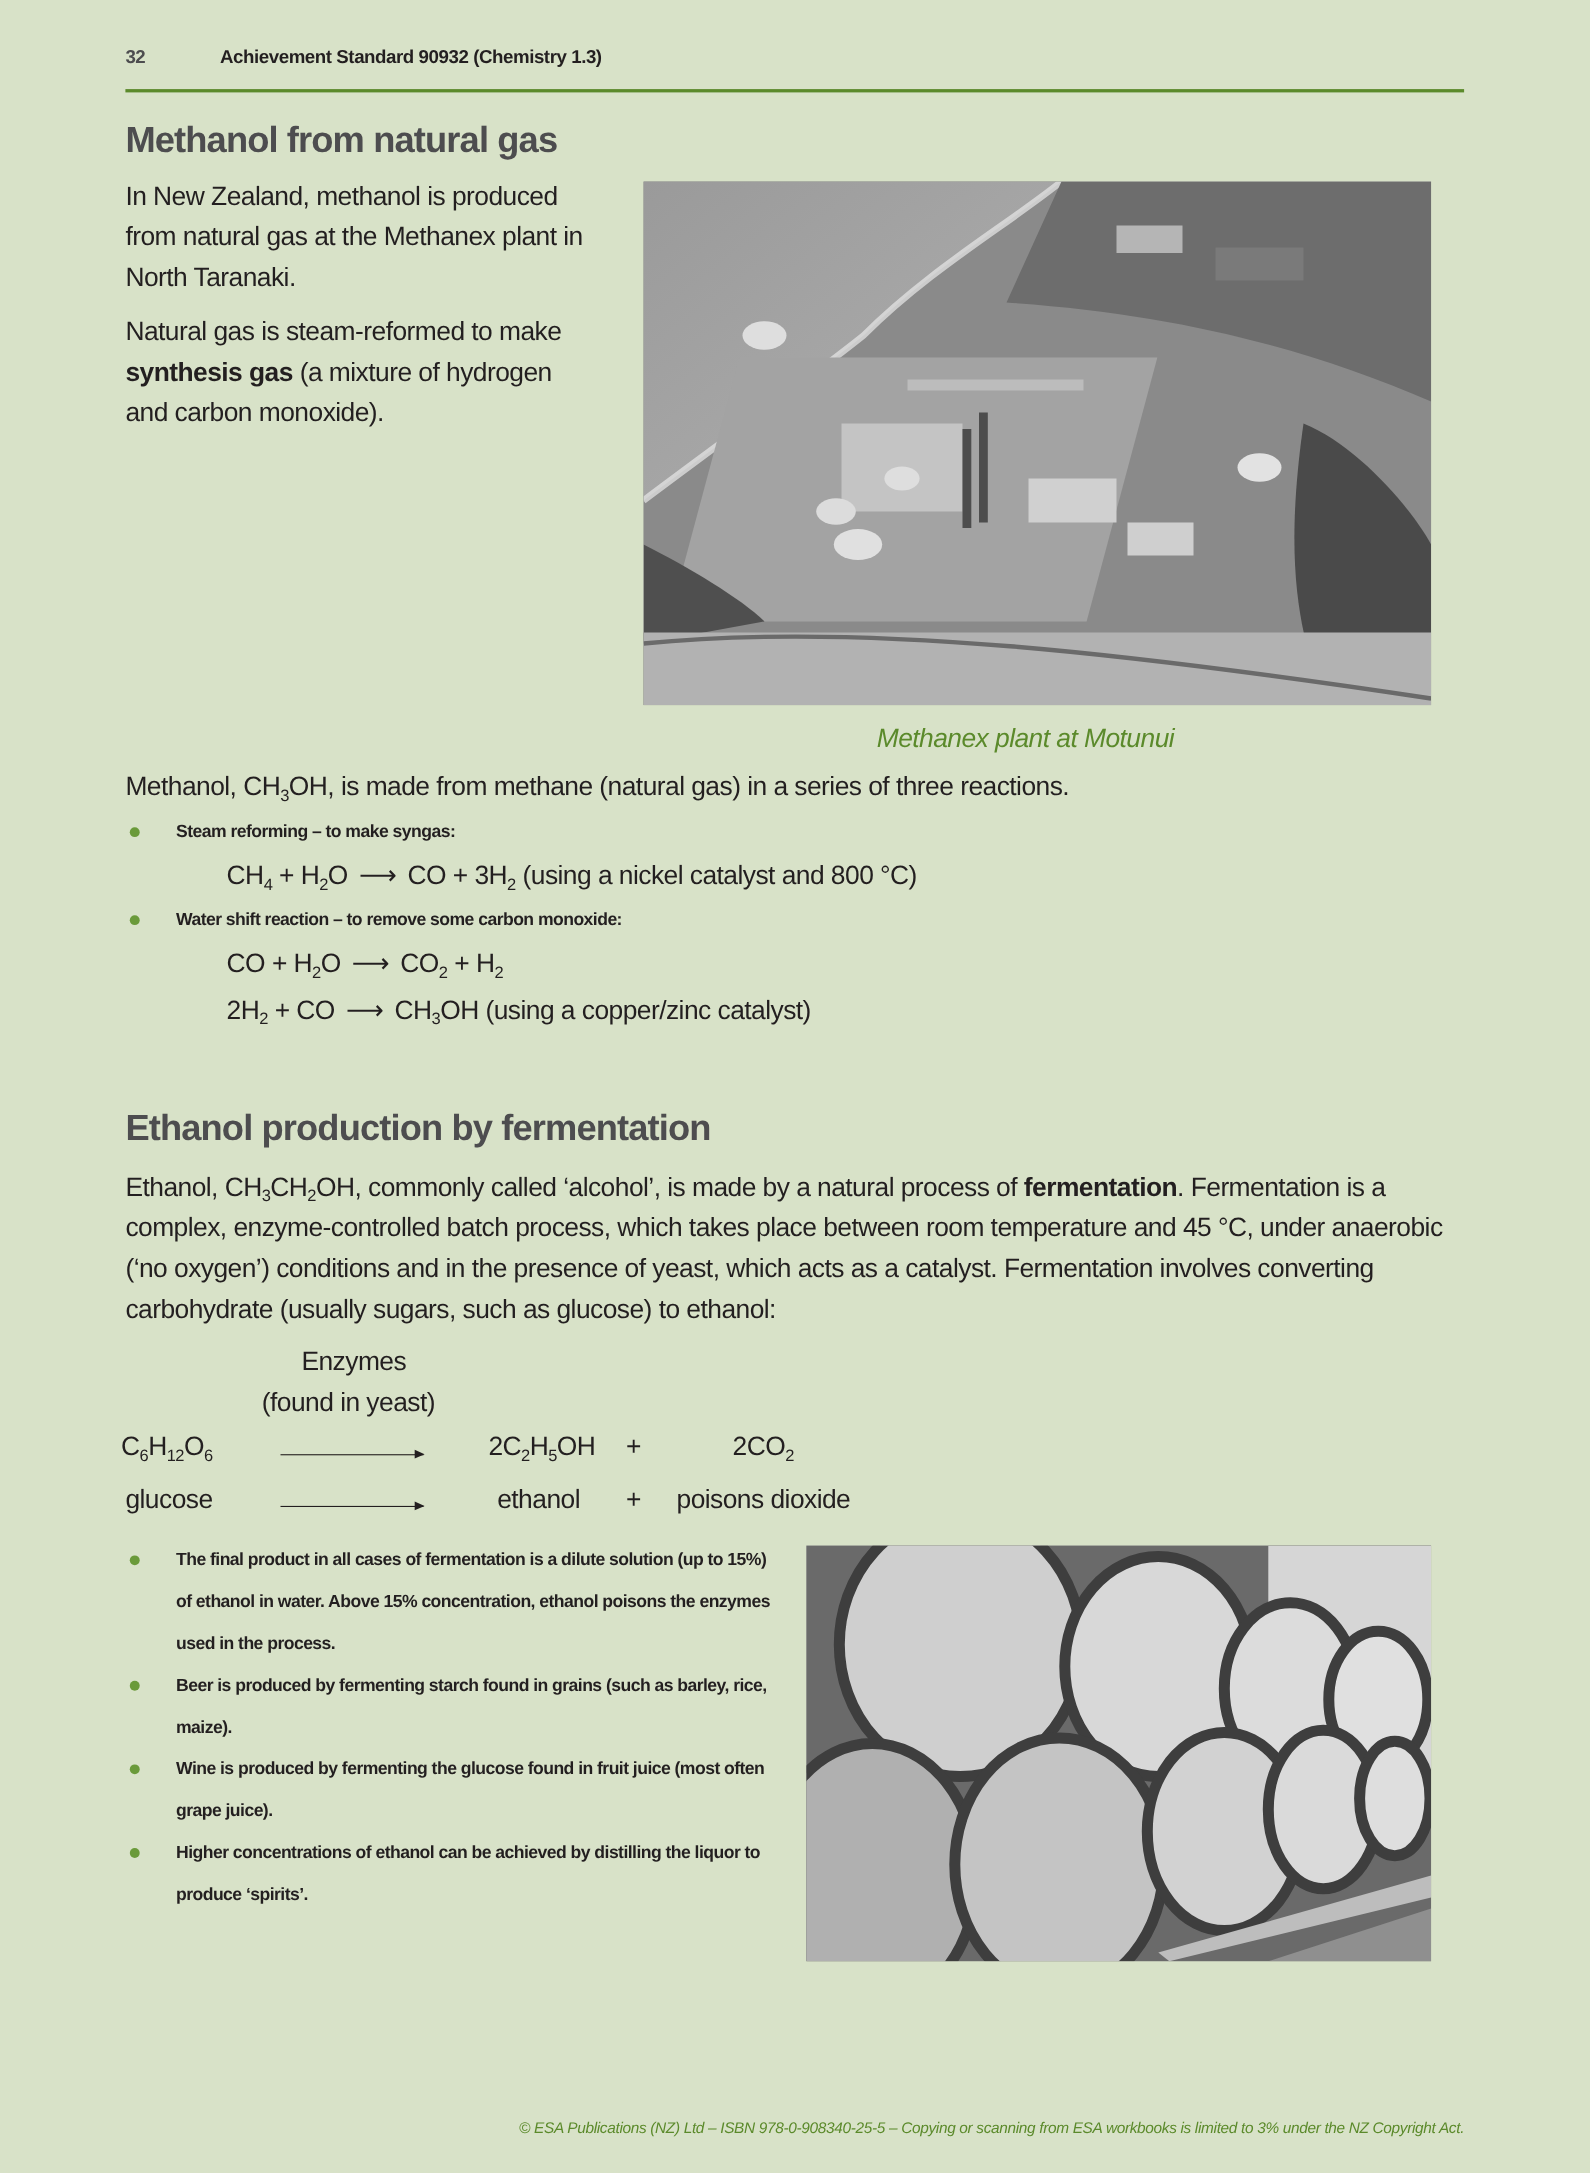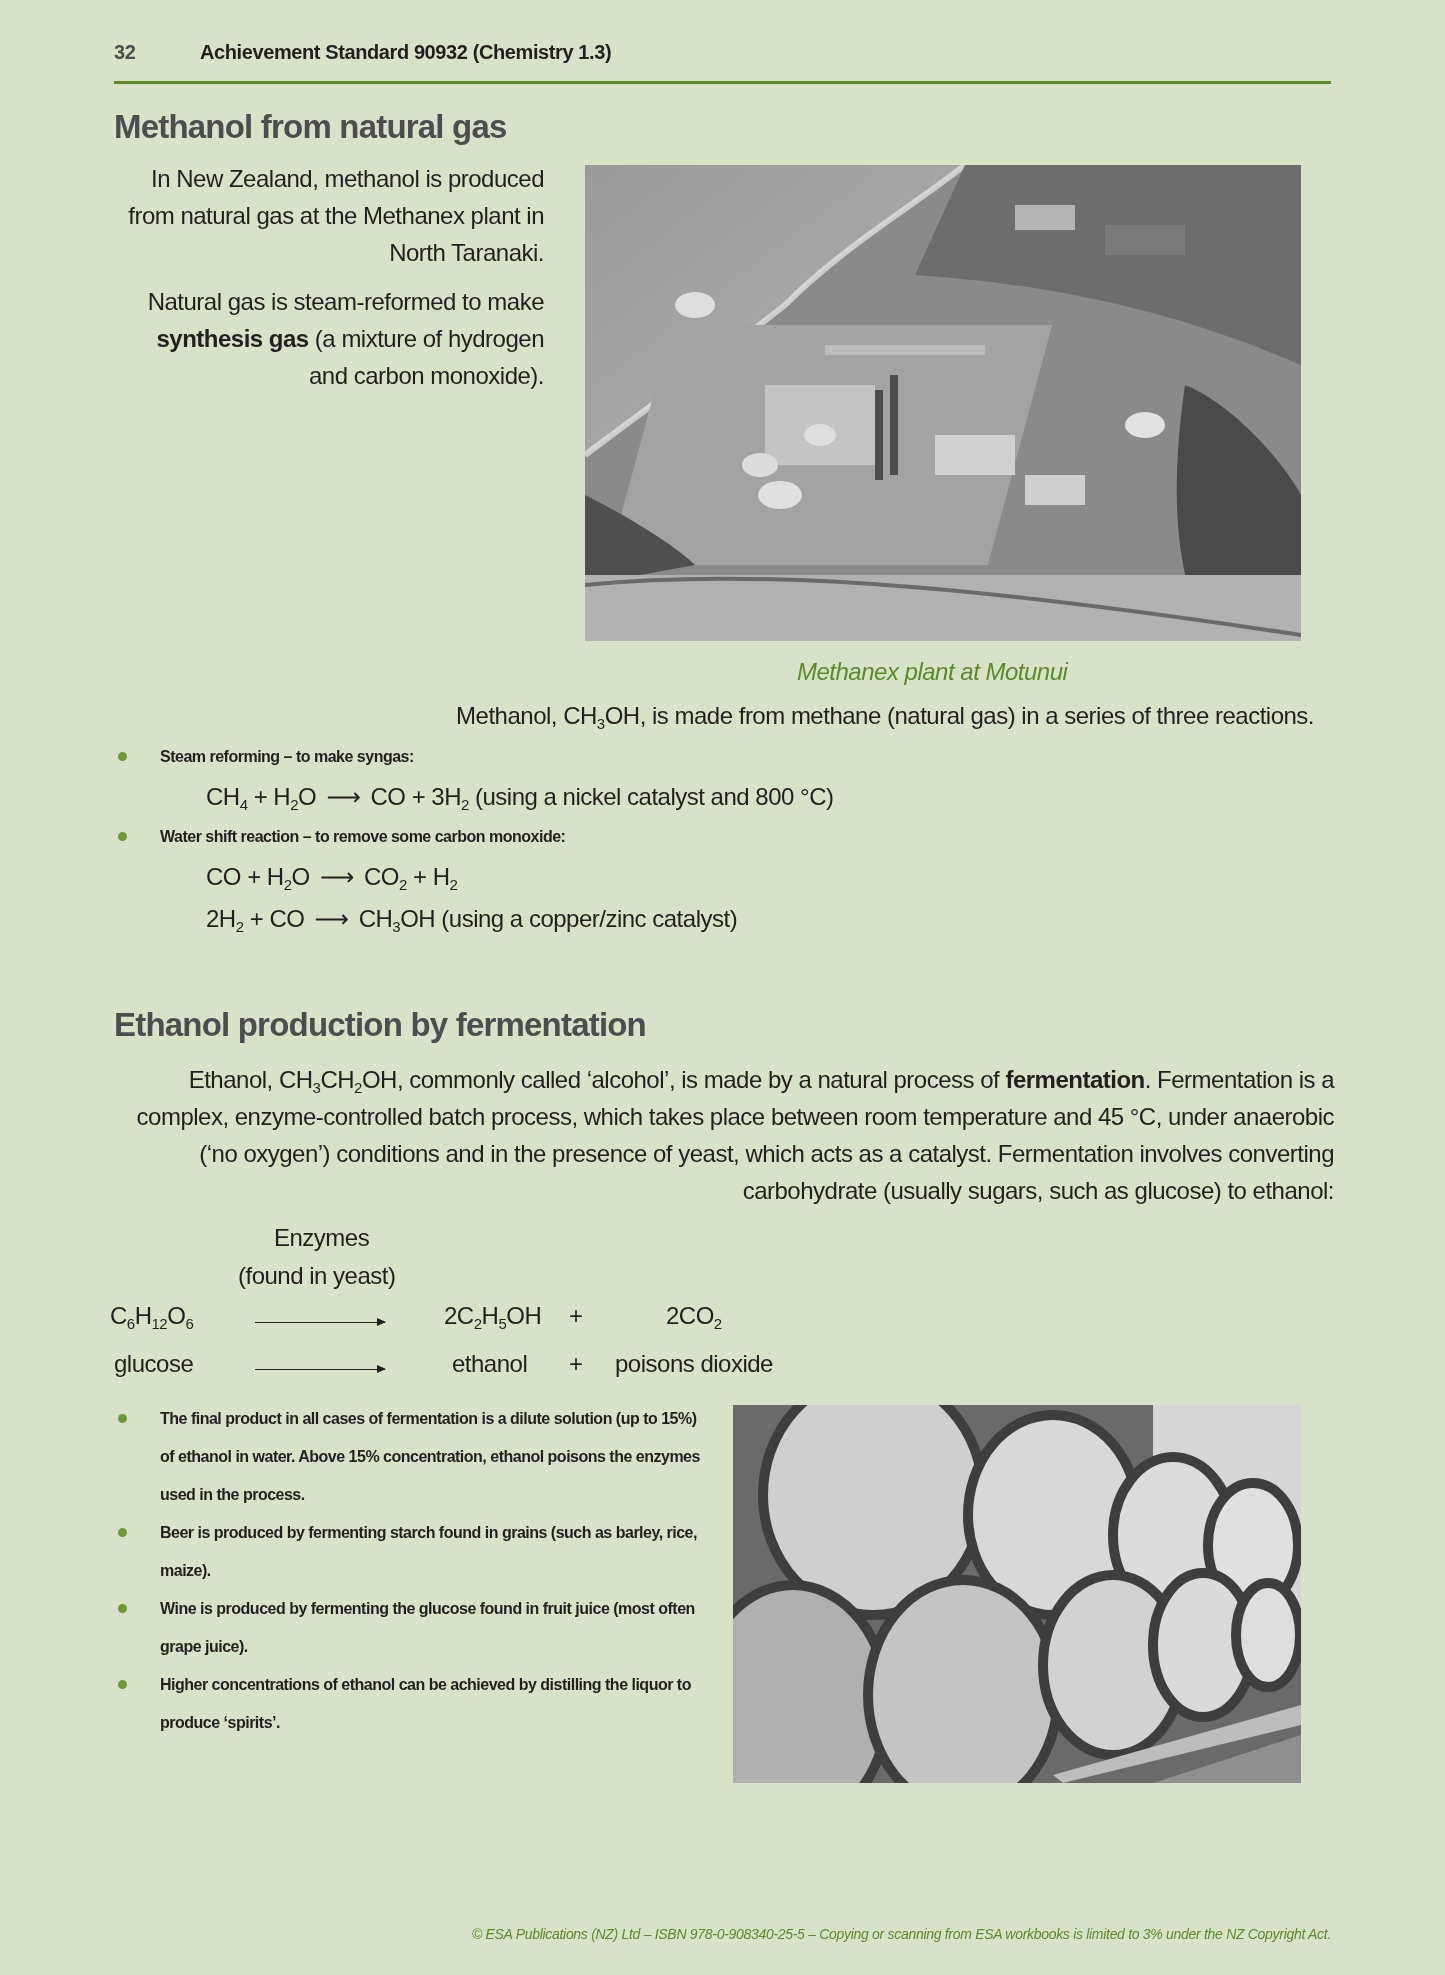--- a/index.html
+++ b/index.html
@@ -8,34 +8,34 @@
       background: #d8e2c8;
       font-family: "Liberation Sans", sans-serif;
       color: #231f20;
       position: relative;
       overflow: hidden;
     }
     .abs { position: absolute; }
     .running-head {
       left: 114px; top: 30px; height: 44px;
       display: flex; align-items: center;
-      font-weight: bold; font-size: 20px;
+      font-weight: bold; font-size: 17px;
       letter-spacing: -0.4px;
     }
     .page-num { color: #4d4d4f; width: 86px; }
     .std-title { color: #231f20; }
     .head-rule {
       left: 114px; top: 81px; width: 1217px; height: 3px;
       background: #5b8a2b;
     }
     h2 {
       margin: 0; font-weight: bold; font-size: 33px; color: #4d4d4f;
       letter-spacing: -0.8px;
     }
-    .para { font-size: 24px; line-height: 37px; letter-spacing: -0.5px; margin: 0; text-align: right; }
+    .para { font-size: 24px; line-height: 37px; letter-spacing: -0.5px; margin: 0; }
     .photo {
       background: #8c8c8c;
       overflow: hidden;
     }
     .caption {
       color: #5b8a2b; font-size: 24px; letter-spacing: -0.5px;
     }
     ul.bullets { list-style: none; margin: 0; padding: 0; }
     ul.bullets li {
       position: relative; padding-left: 46px;

